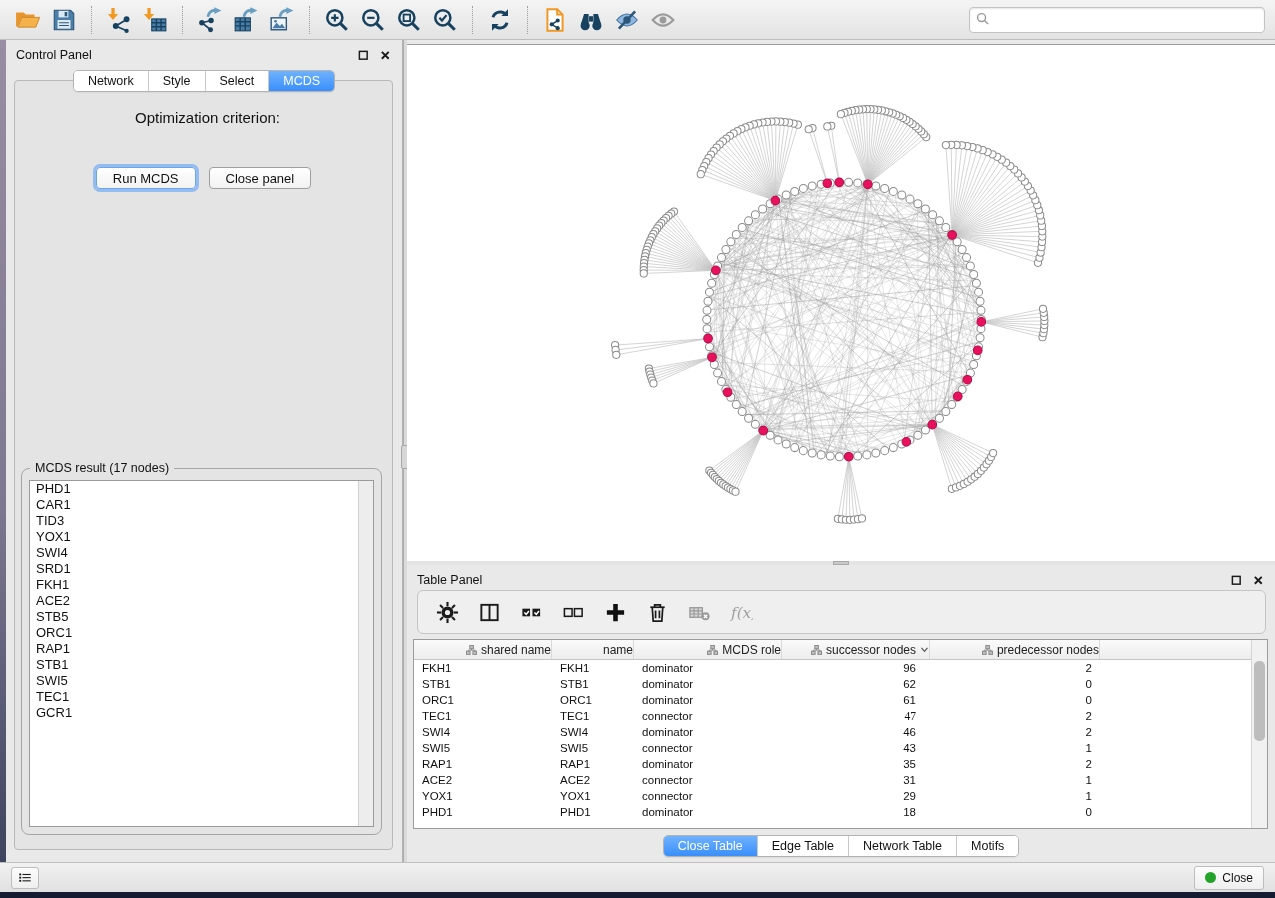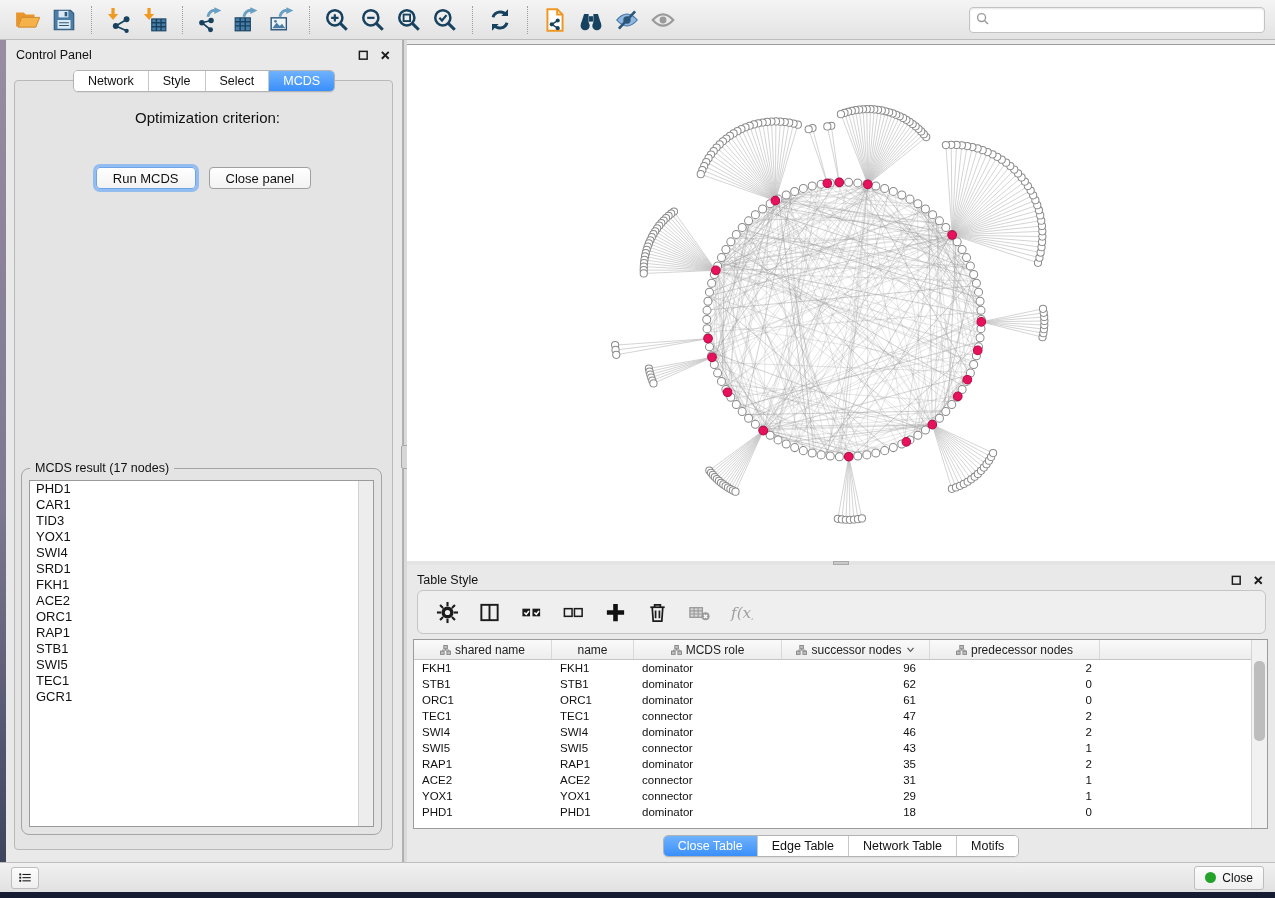--- a/index.html
+++ b/index.html
@@ -67,21 +67,21 @@
 
   
   .table-panel{position:absolute;left:0;top:525px;right:0;bottom:0;background:#e9e9e9;}
   .tp-toolbar{position:absolute;left:10px;right:9px;top:25px;height:44px;background:#efefef;border:1px solid #c5c5c5;border-radius:6px;
     display:flex;align-items:center;padding:0 12px;gap:8px;box-sizing:border-box;}
   .tp-btn{width:34px;height:32px;display:flex;align-items:center;justify-content:center;background:none;border:none;padding:0;cursor:pointer;}
   .tp-btn svg{width:23px;height:23px;}
   .tp-btn.disabled{cursor:default;}
   .tablebox{position:absolute;left:6px;right:7px;top:74px;height:190px;background:#fff;border:1px solid #9c9c9c;box-sizing:border-box;overflow:hidden;}
   .thead{display:flex;height:19px;background:linear-gradient(#fafafa,#ededed);border-bottom:1px solid #c6c6c6;}
-  .th{display:flex;align-items:center;justify-content:center;gap:4px;font-size:12px;color:#222;border-right:1px solid #d9d9d9;box-sizing:border-box;cursor:pointer;}
+  .th{display:flex;align-items:center;justify-content:flex-end;gap:4px;font-size:12px;color:#222;border-right:1px solid #d9d9d9;box-sizing:border-box;cursor:pointer;}
   .th svg.hicon{width:11px;height:10px;}
   .th svg.sorticon{width:9px;height:6px;}
   .trow{display:flex;height:16px;align-items:center;cursor:default;}
   .td{font-size:11.5px;color:#111;box-sizing:border-box;padding:0 8px;white-space:nowrap;overflow:hidden;}
   .td.num{text-align:right;}
   .tscroll{position:absolute;right:0;top:0;bottom:0;width:15px;background:#f1f1f1;border-left:1px solid #d4d4d4;}
   .tscroll .thumb{position:absolute;left:2px;right:2px;top:21px;height:80px;background:#bdbdbd;border-radius:5px;}
   .bottom-tabs{position:absolute;left:0;right:0;top:270px;display:flex;justify-content:center;}
 
   
@@ -281,20 +281,21 @@
           <span class="mcds-legend">MCDS result (17 nodes)</span>
           <div class="mcds-list" id="mcds-list">
             <div class="mcds-item">PHD1</div>
               <div class="mcds-item">CAR1</div>
               <div class="mcds-item">TID3</div>
               <div class="mcds-item">YOX1</div>
               <div class="mcds-item">SWI4</div>
               <div class="mcds-item">SRD1</div>
               <div class="mcds-item">FKH1</div>
               <div class="mcds-item">ACE2</div>
+              <div class="mcds-item">STB5</div>
               <div class="mcds-item">ORC1</div>
               <div class="mcds-item">RAP1</div>
               <div class="mcds-item">STB1</div>
               <div class="mcds-item">SWI5</div>
               <div class="mcds-item">TEC1</div>
               <div class="mcds-item">GCR1</div>
               <div class="mcds-scroll"></div>
           </div>
         </div>
       </div>
@@ -1060,21 +1061,21 @@
             </svg>
         </div>
       </div>
 
       <div class="h-split">
           <div class="grip"></div>
         </div>
 
       <div class="table-panel">
         <div class="panel-header">
-          <span>Table Style</span>
+          <span>Table Panel</span>
           <span class="win-btns">
             <button class="win-btn" id="tp-float">
                 <svg xmlns="http://www.w3.org/2000/svg" viewBox="0 0 12 12">
                   <rect x="1.5" y="1.5" width="8.5" height="8.5" fill="none" stroke="#1b1b1b" stroke-width="1.6"></rect>
                 </svg>
               </button>
             <button class="win-btn" id="tp-close">
                 <svg xmlns="http://www.w3.org/2000/svg" viewBox="0 0 12 12">
                   <path d="M2 2l7.5 7.5M9.5 2L2 9.5" stroke="#1b1b1b" stroke-width="2.1"></path>
                 </svg>
@@ -1220,21 +1221,21 @@
                 <div class="td" style="width: 138px;">ORC1</div>
                 <div class="td" style="width: 82px;">ORC1</div>
                 <div class="td" style="width: 148px;">dominator</div>
                 <div class="td num" style="width: 148px; padding-right: 14px;">61</div>
                 <div class="td num" style="width: 170px;">0</div>
               </div>
               <div class="trow">
                 <div class="td" style="width: 138px;">TEC1</div>
                 <div class="td" style="width: 82px;">TEC1</div>
                 <div class="td" style="width: 148px;">connector</div>
-                <div class="td num" style="width: 148px; padding-right: 14px;">47</div>
+                <div class="td num" style="width: 148px; padding-right: 14px; font-family: Liberation Serif, serif;">47</div>
                 <div class="td num" style="width: 170px;">2</div>
               </div>
               <div class="trow">
                 <div class="td" style="width: 138px;">SWI4</div>
                 <div class="td" style="width: 82px;">SWI4</div>
                 <div class="td" style="width: 148px;">dominator</div>
                 <div class="td num" style="width: 148px; padding-right: 14px;">46</div>
                 <div class="td num" style="width: 170px;">2</div>
               </div>
               <div class="trow">

